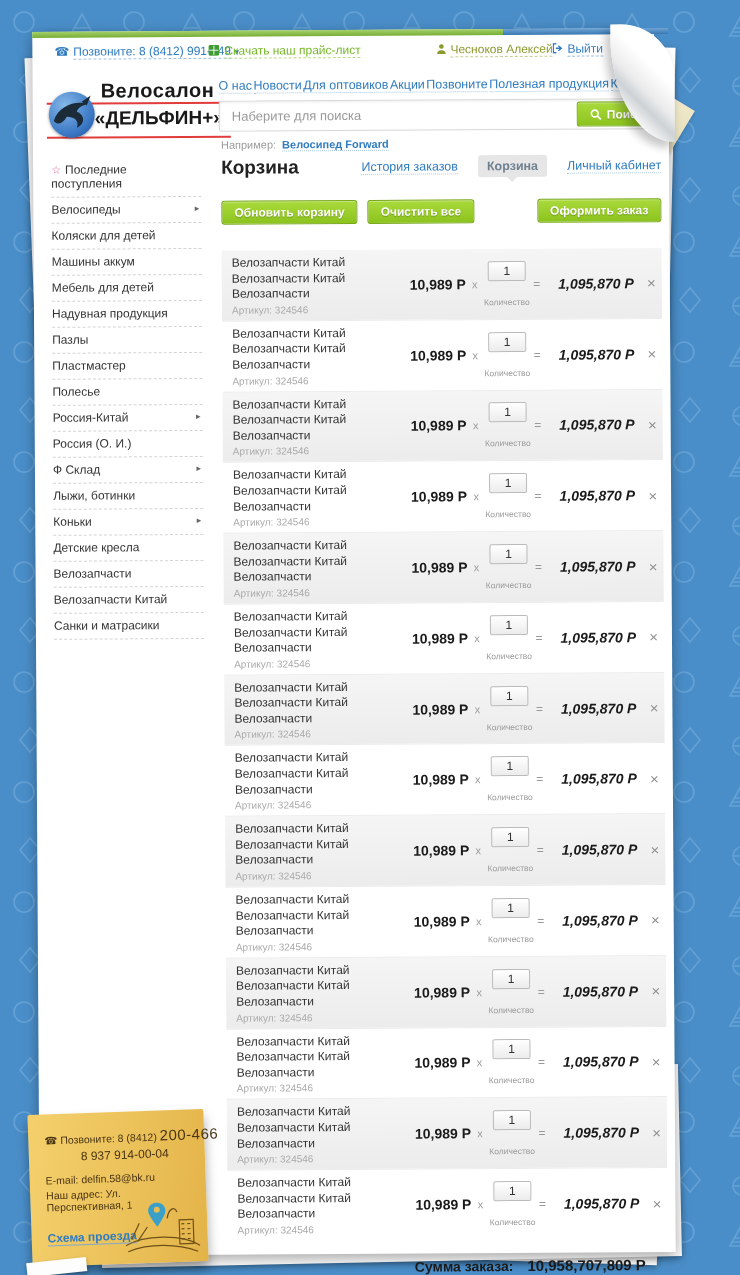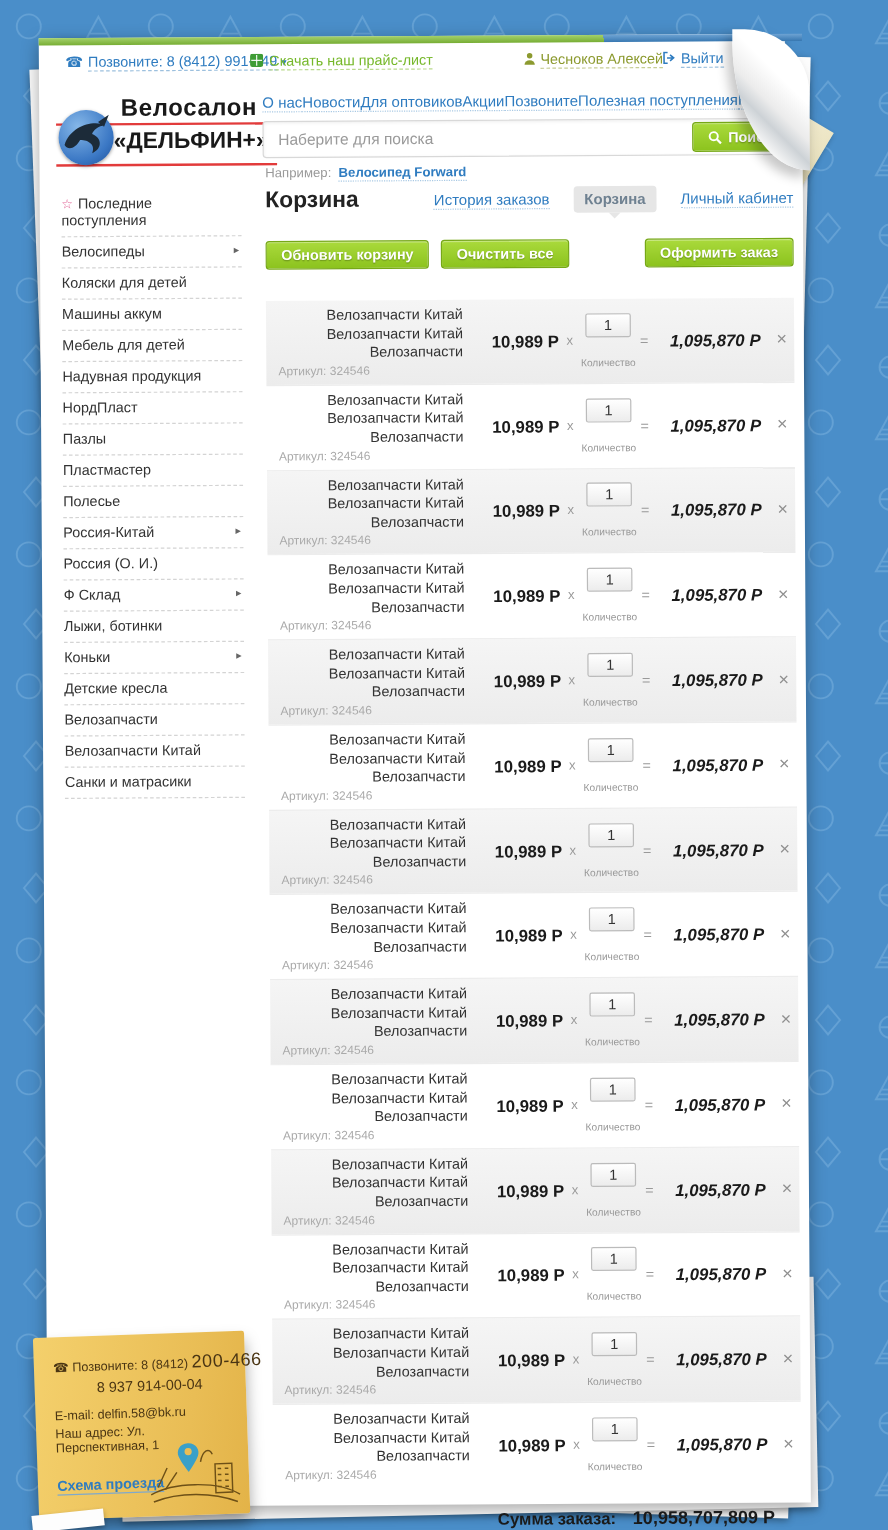--- a/index.html
+++ b/index.html
@@ -95,21 +95,21 @@
   .actions { display:flex; gap:10px; margin-top:22px; }
   .actions .btn-green { height:24px; }
   .btn-checkout { margin-left:auto; }
 
   
   .cart-rows { margin-top:26px; }
   .cart-row { display:flex; align-items:center; min-height:51px; padding:5px 6px 5px 10px; border-top:1px solid #ececec; }
   .cart-row:first-child { border-top:none; }
   .cart-row.alt { background:linear-gradient(#f5f5f5,#ececec); }
   .ci-name { flex:1; padding-right:6px; }
-  .ci-title { font-size:12px; color:#333; line-height:1.3; cursor:pointer;text-align:right; }
+  .ci-title { font-size:12px; color:#333; line-height:1.3; cursor:pointer; }
   .ci-sku { font-size:10px; color:#aaa; margin-top:2px; }
   .ci-price { width:74px; text-align:right; font-size:14px; font-weight:bold; color:#1a1a1a; white-space:nowrap; }
   .ci-x { width:18px; text-align:center; color:#999; font-size:11px; }
   .ci-qty { width:46px; text-align:center; }
   .qty-input { width:38px; height:20px; text-align:center; font-size:12px; color:#333;
                border:1px solid #bbb; border-radius:2px; background:linear-gradient(#fff,#ececec);
                font-family:"Liberation Sans",sans-serif; }
   .qty-label { font-size:8.5px; color:#999; margin-top:16px; }
   .ci-eq { width:14px; text-align:center; color:#999; font-size:12px; }
   .ci-total { width:90px; text-align:right; font-size:14px; font-weight:bold; color:#1a1a1a; white-space:nowrap;font-style:italic; }
@@ -193,21 +193,21 @@
     <div class="logo-t1">Велосалон</div>
     <div class="logo-t2">«ДЕЛЬФИН+»</div>
   </div>
 
   <nav class="nav">
       <a class="nav-link">О нас</a>
       <a class="nav-link">Новости</a>
       <a class="nav-link">Для оптовиков</a>
       <a class="nav-link">Акции</a>
       <a class="nav-link">Позвоните</a>
-      <a class="nav-link">Полезная поступления</a>
+      <a class="nav-link">Полезная продукция</a>
       <a class="nav-link">Контакты</a>
     </nav>
 
   <div class="search-wrap">
     <input class="search-input" type="text" placeholder="Наберите для поиска" style="">
     <button class="btn-green search-btn">
       <svg width="12" height="12" viewBox="0 0 12 12">
           <circle cx="5" cy="5" r="3.4" fill="none" stroke="#fff" stroke-width="1.6"></circle>
           <path d="M7.6 7.6 L11 11" stroke="#fff" stroke-width="1.8"></path>
         </svg>
@@ -218,21 +218,20 @@
     <span>Например:</span><a class="example-link">Велосипед Forward</a>
   </div>
 
   <ul class="sidebar">
       <li class="side-item"><span class="star">☆</span><span>Последние поступления</span></li>
       <li class="side-item"><span>Велосипеды</span><span class="arr">▸</span></li>
       <li class="side-item"><span>Коляски для детей</span></li>
       <li class="side-item"><span>Машины аккум</span></li>
       <li class="side-item"><span>Мебель для детей</span></li>
       <li class="side-item"><span>Надувная продукция</span></li>
-      <li class="side-item"><span>НордПласт</span></li>
       <li class="side-item"><span>Пазлы</span></li>
       <li class="side-item"><span>Пластмастер</span></li>
       <li class="side-item"><span>Полесье</span></li>
       <li class="side-item"><span>Россия-Китай</span><span class="arr">▸</span></li>
       <li class="side-item"><span>Россия (О. И.)</span></li>
       <li class="side-item"><span>Ф Склад</span><span class="arr">▸</span></li>
       <li class="side-item"><span>Лыжи, ботинки</span></li>
       <li class="side-item"><span>Коньки</span><span class="arr">▸</span></li>
       <li class="side-item"><span>Детские кресла</span></li>
       <li class="side-item"><span>Велозапчасти</span></li>

